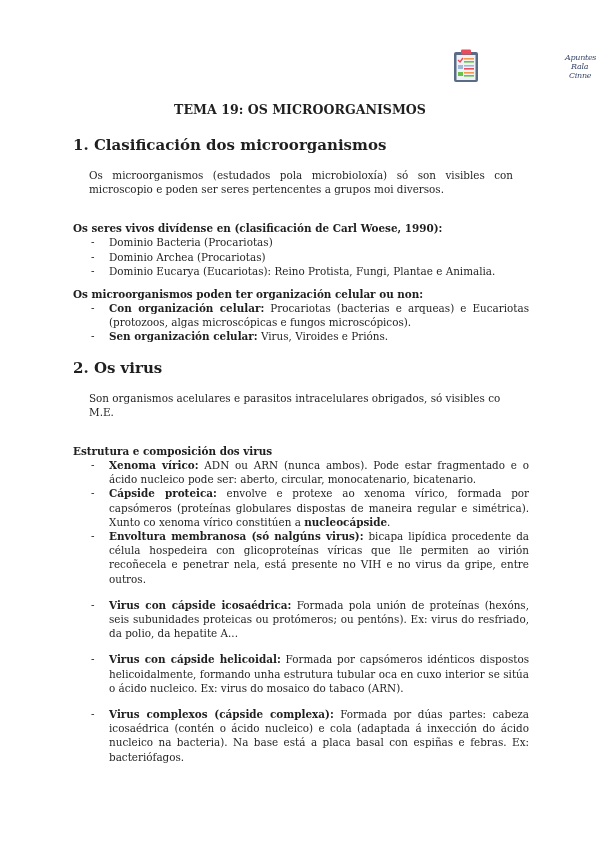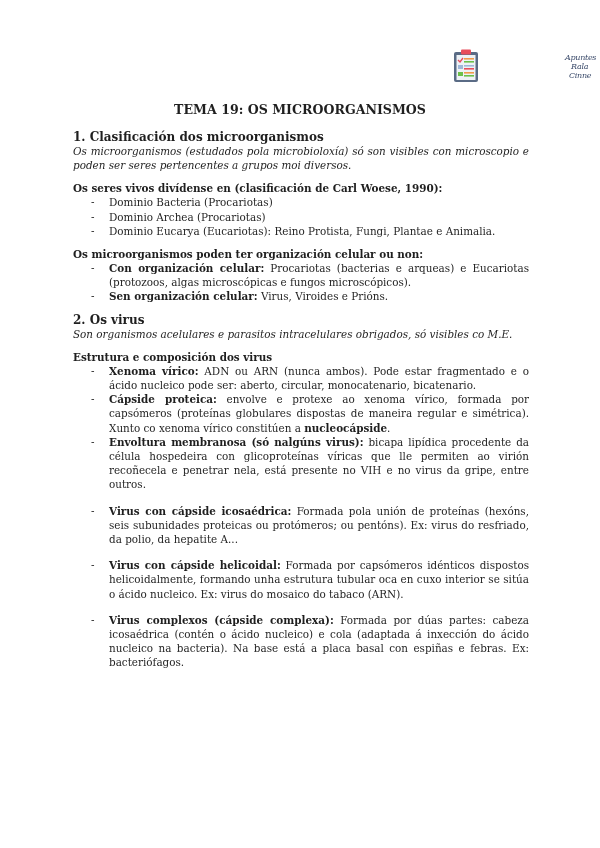--- a/index.html
+++ b/index.html
@@ -8,23 +8,23 @@
       font-family: "DejaVu Serif", "Liberation Serif", serif;
       color: #1f1f1f;
     }
     .page { position: absolute; left: 0; top: 0; width: 600px; height: 848px; }
     .logo { position: absolute; left: 452px; top: 46px; width: 110px; height: 40px; display: flex; align-items: center; gap: 36px; }
     .logo-icon { width: 30px; height: 36px; position: relative; }
     .logo-divider { width: 1px; height: 30px; background: #8a8f99; margin: 0 5px 0 6px; }
     .logo-text { font-family: "DejaVu Serif", serif; font-style: italic; font-size: 8px; line-height: 9px; color: #3a4a6a; letter-spacing: -0.3px; }
     .title { position: absolute; left: 0; width: 600px; top: 102px; text-align: center; font-weight: bold; font-size: 12.6px; letter-spacing: 0; }
     .content { position: absolute; left: 73px; width: 456px; top: 130px; font-size: 10.4px; line-height: 14.2px; }
-    .h1 { font-weight: bold; font-size: 12px; line-height: 14px; margin-top: 0; }
+    .h1 { font-weight: bold; font-size: 15px; line-height: 14px; margin-top: 8px; }
     .h2 { font-weight: bold; font-size: 10.4px; line-height: 14px; }
-    p { margin: 0; font-style: italic; }
+    p { margin: 16px; }
     .just { text-align: justify; }
     ul { list-style: none; margin: 0; padding: 0; }
     li { position: relative; padding-left: 36px; text-align: justify; }
     li .dash { position: absolute; left: 18px; top: 0; }
     .gap-m { height: 9px; }
     .gap-l { height: 12px; }
     b { font-weight: bold; }
   </style>
 </head>
 <body>

